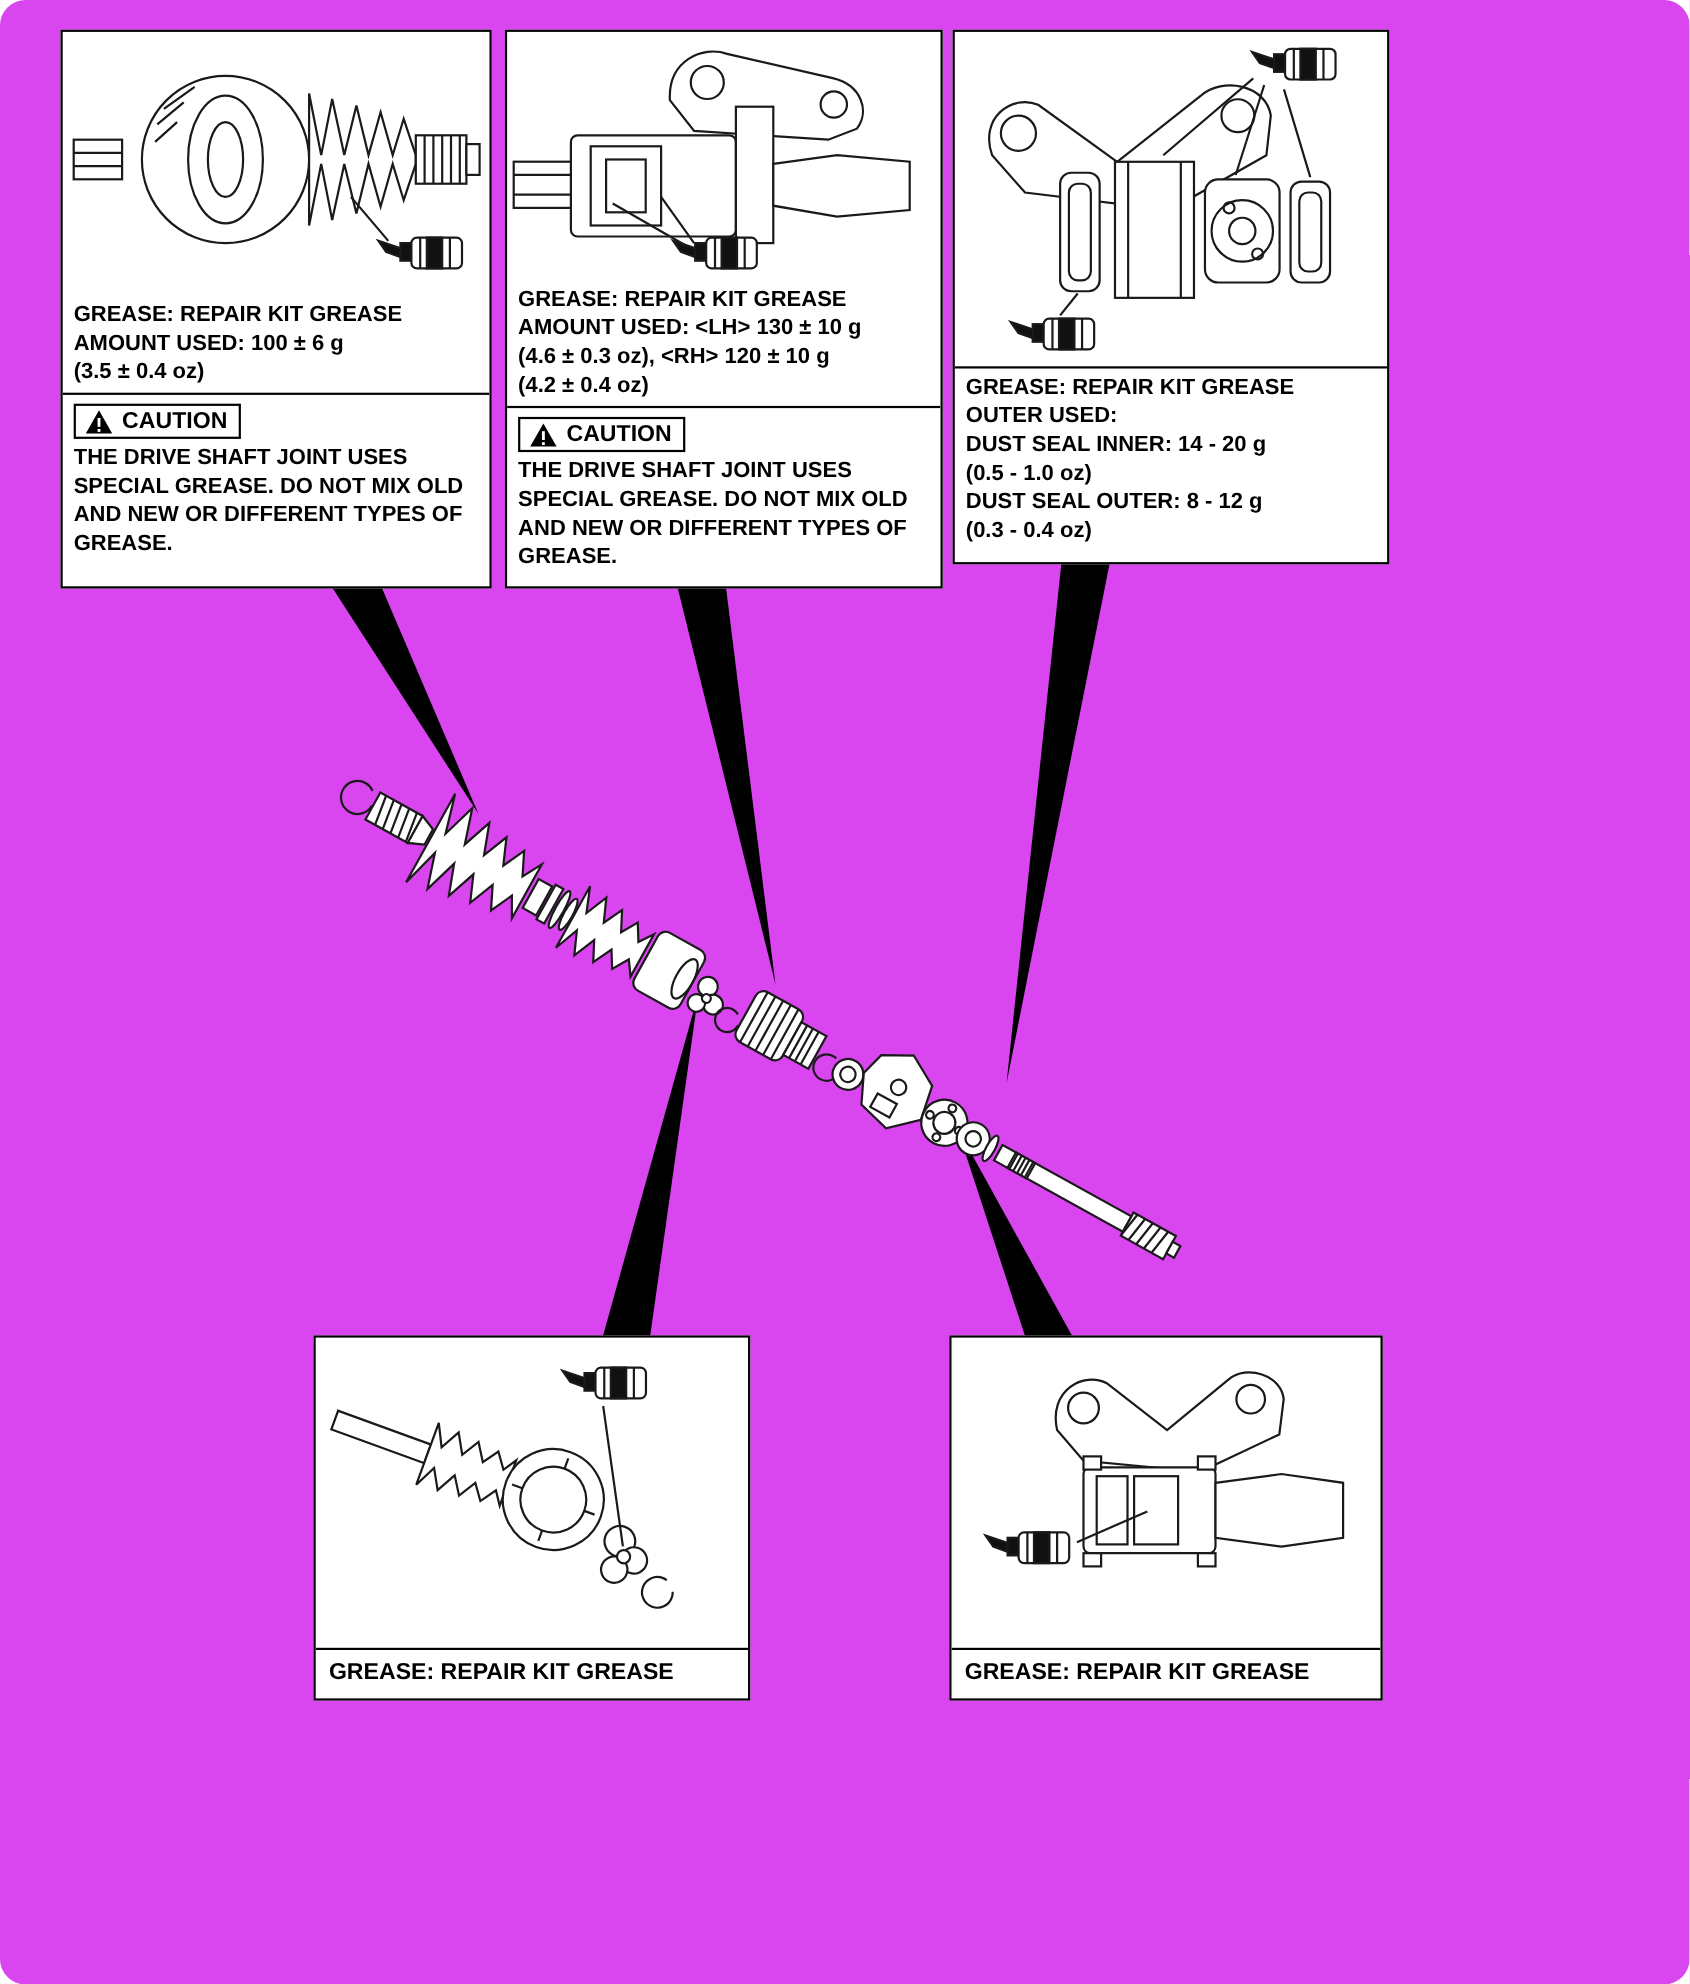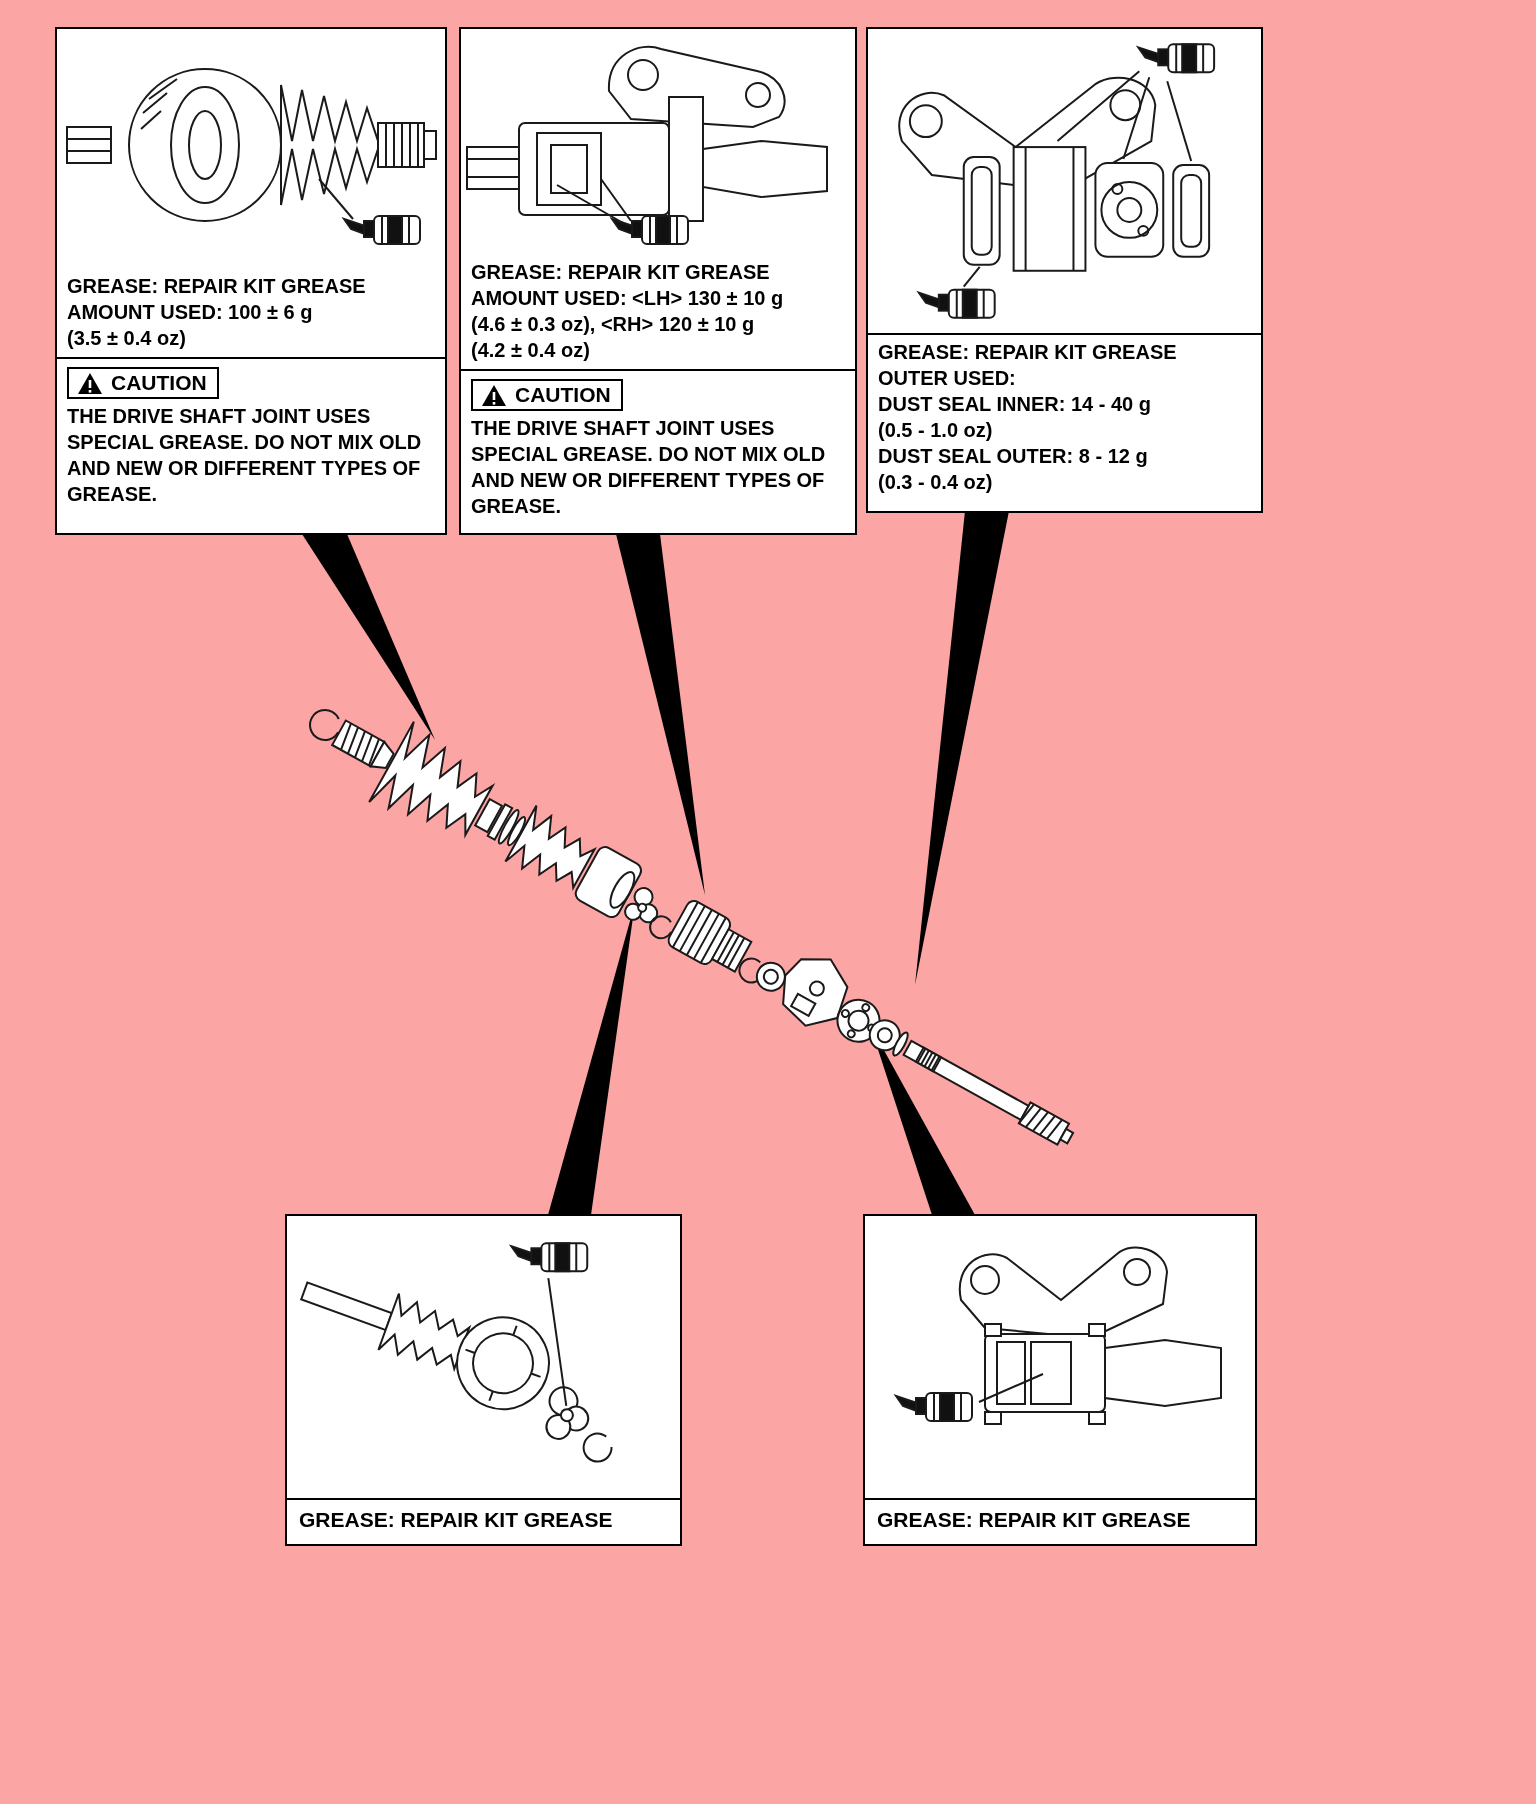--- a/index.html
+++ b/index.html
@@ -1,17 +1,17 @@
 <!DOCTYPE html>
 <html><head>
 <meta charset="utf-8">
 <style>
   html,body{margin:0;padding:0;background:#fff;}
-  .page{position:relative;width:1536px;height:1804px;background:#fca5a5;
-        font-family:"Liberation Sans",sans-serif;color:#000;overflow:hidden;}
+  .page{position:relative;width:1536px;height:1804px;background:#d946ef;
+        font-family:"Liberation Sans",sans-serif;color:#000;overflow:hidden;border-radius:23px;}
   .overlay{position:absolute;left:0;top:0;width:1536px;height:1804px;pointer-events:none;}
   .exploded-wrap{position:absolute;left:270px;top:640px;width:880px;height:580px;}
   .panel{position:absolute;border:2px solid #000;background:#fff;box-sizing:border-box;
          display:flex;flex-direction:column;overflow:hidden;z-index:2;}
   .drawing{display:flex;justify-content:center;align-items:center;overflow:hidden;flex:0 0 auto;}
   .grease-text{font-weight:700;font-size:20px;line-height:26px;padding:4px 10px 6px;}
   .sep{border-top:2px solid #000;height:0;flex:0 0 auto;}
   .caution-badge{display:inline-flex;align-items:center;gap:8px;border:2px solid #000;
                  padding:2px 10px 2px 8px;margin:8px 10px 2px;font-weight:700;font-size:21px;
                  width:fit-content;line-height:24px;}
@@ -221,21 +221,21 @@
           <path d="M112,238 L96,258"></path>
         </g>
         <use href="#grease-tube" x="268" y="6" width="86" height="46"></use>
         <use href="#grease-tube" x="48" y="252" width="86" height="46"></use>
       </svg>
     </div>
     <div class="sep"></div>
     <div class="grease-text">
       <div>GREASE: REPAIR KIT GREASE</div>
       <div>OUTER USED:</div>
-      <div>DUST SEAL INNER: 14 - 40 g</div>
+      <div>DUST SEAL INNER: 14 - 20 g</div>
       <div>(0.5 - 1.0 oz)</div>
       <div>DUST SEAL OUTER: 8 - 12 g</div>
       <div>(0.3 - 0.4 oz)</div>
     </div>
   </div>
 
   <div class="panel" style="left:285px;top:1214px;width:397px;height:332px;">
     <div class="drawing" style="height:282px;">
       <svg width="394" height="282" viewBox="0 0 394 282">
         <g class="line-art">

